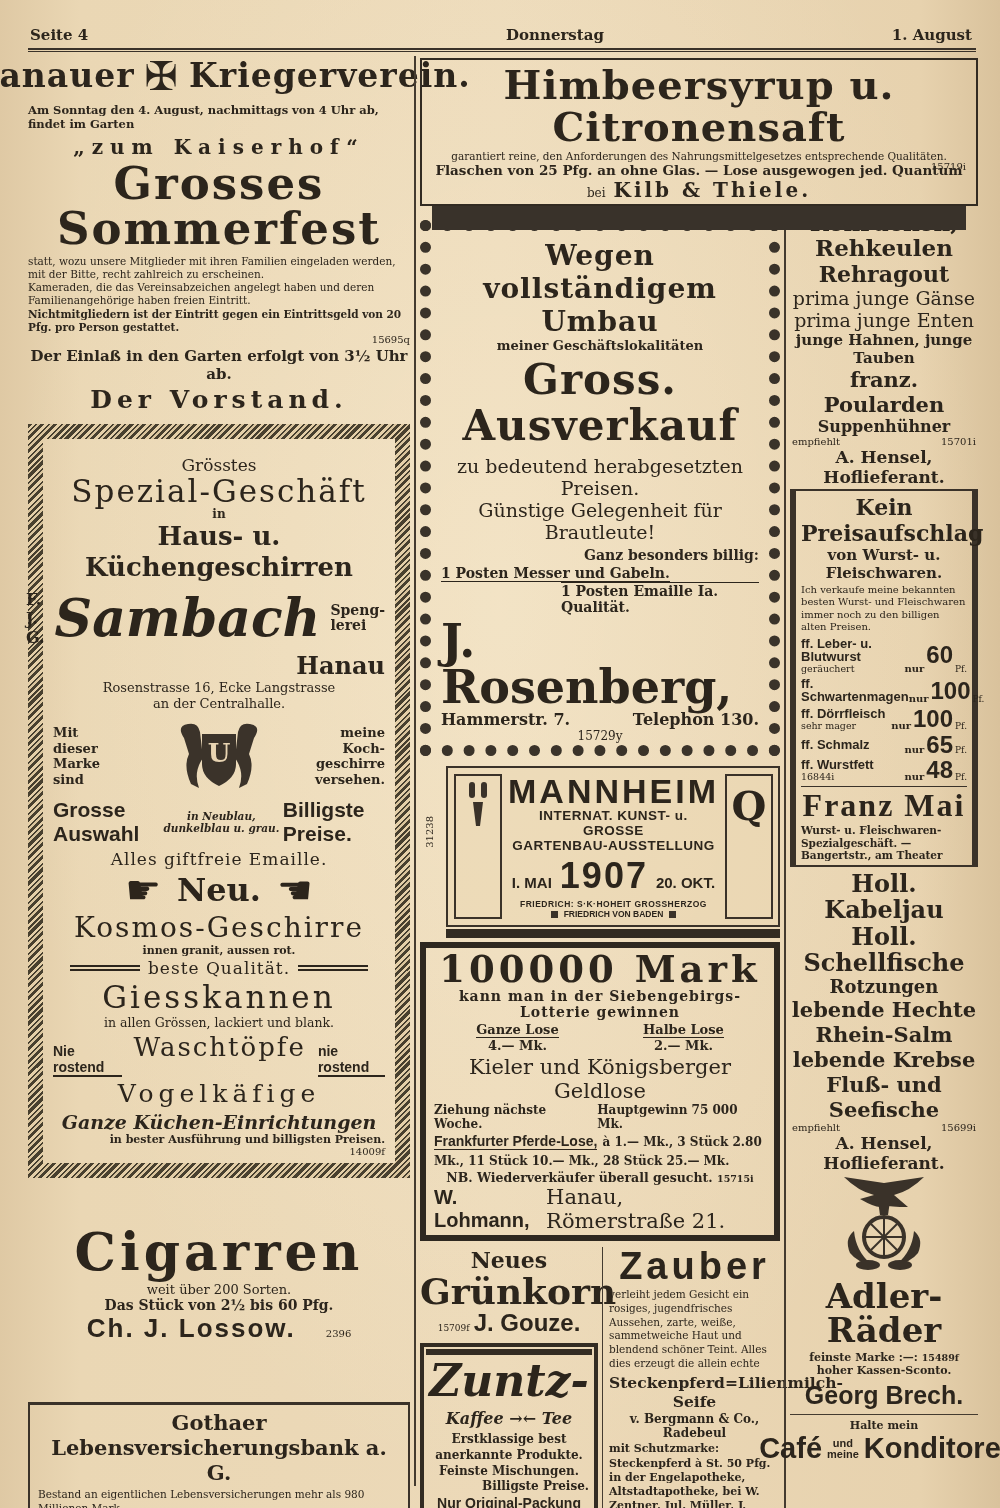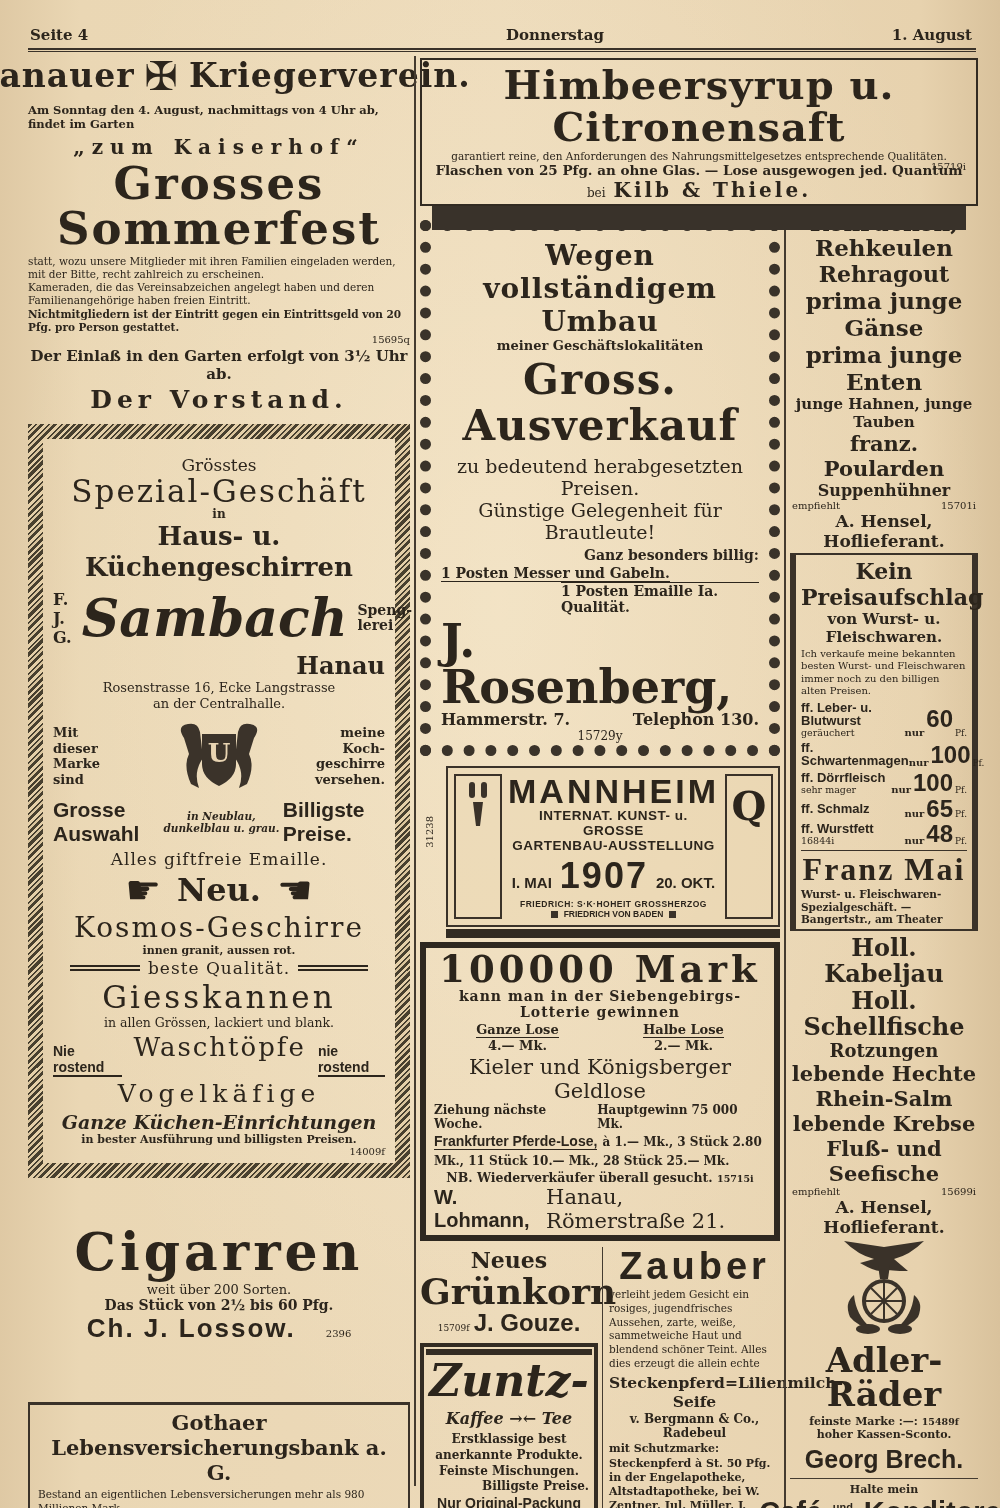--- a/index.html
+++ b/index.html
@@ -39,21 +39,21 @@
   .vorstand { text-align:center; font-size:25px; font-weight:bold; letter-spacing:5px; margin-top:2px; }
   .sambach-box {
     margin-top:10px; min-height:622px; padding:16px 10px 6px;
     border:15px solid #4a4136;
     border-image: repeating-linear-gradient(135deg,#48402f 0 3px,#e4cfa8 3px 5.5px,#48402f 5.5px 7px,#d9c49d 7px 9px) 15;
   }
   .sam-groesstes { text-align:center; font-size:17px; }
   .sam-spezial { text-align:center; font-size:31px; letter-spacing:2px; line-height:1.05; }
   .sam-in { text-align:center; font-size:12px; font-weight:bold; }
   .sam-haus { text-align:center; font-size:26px; font-weight:bold; line-height:1.2; }
-  .sam-name-row { display:flex; align-items:center; justify-content:flex-start; gap:10px; margin-top:6px; }
+  .sam-name-row { display:flex; align-items:center; justify-content:flex-end; gap:10px; margin-top:6px; }
   .sam-fjg { font-size:16px; font-weight:bold; }
   .sam-name { font-size:52px; font-weight:bold; font-style:italic; line-height:.95; }
   .sam-speng { font-size:14px; font-weight:bold; line-height:1.1; }
   .sam-hanau { text-align:right; font-size:24px; font-weight:bold; margin-top:4px; }
   .sam-addr { text-align:center; font-size:13px; line-height:1.25; }
   .marke-row { display:flex; align-items:center; justify-content:space-between; margin-top:8px;gap:38px; }
   .marke-side { width:104px; font-size:13px; font-weight:bold; line-height:1.2; }
   .crest { width:110px; height:72px; flex:none; }
   .auswahl-row { display:flex; align-items:center; justify-content:space-between; margin-top:6px; }
   .auswahl-big { font-size:21px; font-weight:bold; font-family:"Liberation Sans",sans-serif; }
@@ -67,21 +67,21 @@
   .qual-row { display:flex; align-items:center; justify-content:center; gap:8px; margin-top:1px; }
   .dblrule { flex:1; border-top:2.5px solid #2c251c; border-bottom:2.5px solid #2c251c; height:2px; max-width:70px; }
   .qual { font-size:17px; letter-spacing:1px; }
   .giess { text-align:center; font-size:31px; letter-spacing:3px; margin-top:1px; }
   .giess-sub { text-align:center; font-size:12.5px; }
   .wasch-row { display:flex; align-items:baseline; justify-content:center; gap:12px; margin-top:2px; }
   .nie { font-size:14px; font-weight:bold; font-family:"Liberation Sans",sans-serif; border-bottom:2px solid #2c251c; }
   .wasch { font-size:26px; letter-spacing:2px; }
   .vogel { text-align:center; font-size:25px; letter-spacing:5px; margin-top:2px; }
   .kuechen { text-align:center; font-size:19px; font-weight:bold; font-style:italic; margin-top:3px; }
-  .kuechen-sub { text-align:center; font-size:11px; font-weight:bold; }
+  .kuechen-sub { text-align:right; font-size:11px; font-weight:bold; }
   .sam-ref { text-align:right; font-size:10px; }
   .cigarren { margin-top:48px; min-height:140px; }
   .cig-title { text-align:center; font-size:52px; font-weight:bold; letter-spacing:4px; line-height:1; }
   .cig-sub1 { text-align:center; font-size:13px; margin-top:4px; }
   .cig-sub2 { text-align:center; font-size:14px; font-weight:bold; }
   .cig-row { display:flex; align-items:baseline; justify-content:center; gap:30px; }
   .cig-name { font-size:26px; font-weight:bold; font-family:"Liberation Sans",sans-serif; letter-spacing:2px; }
   .cig-ref { font-size:10px; }
   .gothaer { margin-top:36px; min-height:190px; border:2px solid #3a3229; border-top-width:3px; border-bottom-width:3px; padding:5px 8px 3px; }
   .goth-title { text-align:center; font-size:21px; font-weight:bold; }
@@ -154,21 +154,21 @@
   .zuntz-wwe { font-size:13px; font-weight:bold; text-align:center; letter-spacing:1px; }
   .zauber-title { text-align:center; font-size:38px; font-weight:bold; font-family:"Liberation Sans",sans-serif; letter-spacing:4px; line-height:1; }
   .zauber-body { font-size:10.5px; line-height:1.3; margin-top:3px; }
   .zauber-soap { text-align:center; font-size:15.5px; font-weight:bold; margin-top:3px; }
   .zauber-maker { text-align:center; font-size:12px; font-weight:bold; margin-top:1px; }
   .zauber-body2 { font-size:11px; font-weight:bold; line-height:1.3; margin-top:2px; }
   
   .rwild { padding-top:4px; min-height:236px; text-align:center; }
   .rw-l1 { font-size:23px; font-weight:bold; line-height:1.1; }
   .rw-l2 { font-size:22px; font-weight:bold; }
-  .rw-l3 { font-size:23px; font-weight:bold; }
+  .rw-l3 { font-size:19px; font-weight:normal; }
   .rw-l4 { font-size:15px; font-weight:bold; }
   .rw-l5 { font-size:21px; font-weight:bold; }
   .rw-l6 { font-size:16px; font-weight:bold; }
   .emp-row { display:flex; justify-content:space-between; font-size:10px; padding:0 2px; }
   .hensel { font-size:17px; font-weight:bold; }
   .fmai { border:2px solid #3a3229; border-left-width:6px; border-right-width:6px; padding:3px 5px; min-height:296px; margin-top:2px; }
   .fmai-t1 { text-align:center; font-size:22px; font-weight:bold; }
   .fmai-t2 { text-align:center; font-size:15px; font-weight:bold; }
   .fmai-body { font-size:10px; line-height:1.25; margin-top:2px; }
   .fmai-item { display:flex; align-items:center; margin-top:3px; }

